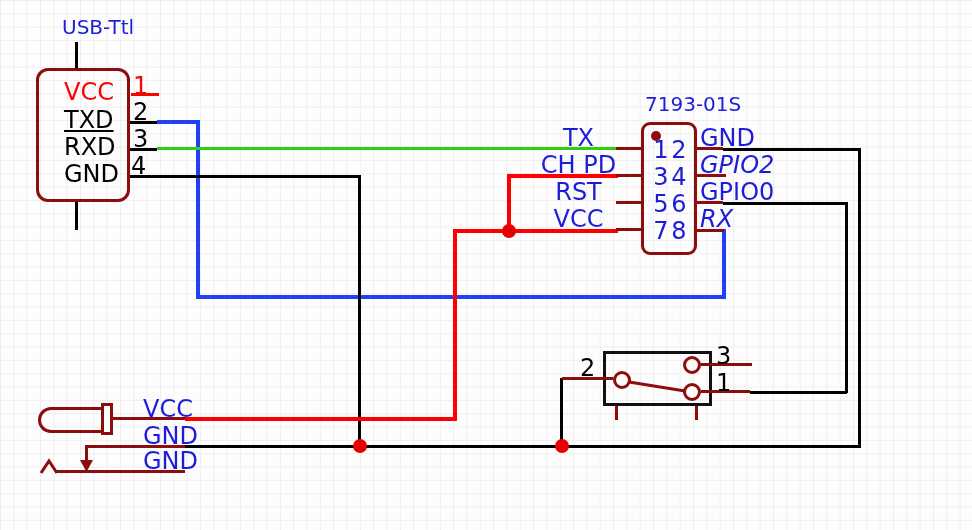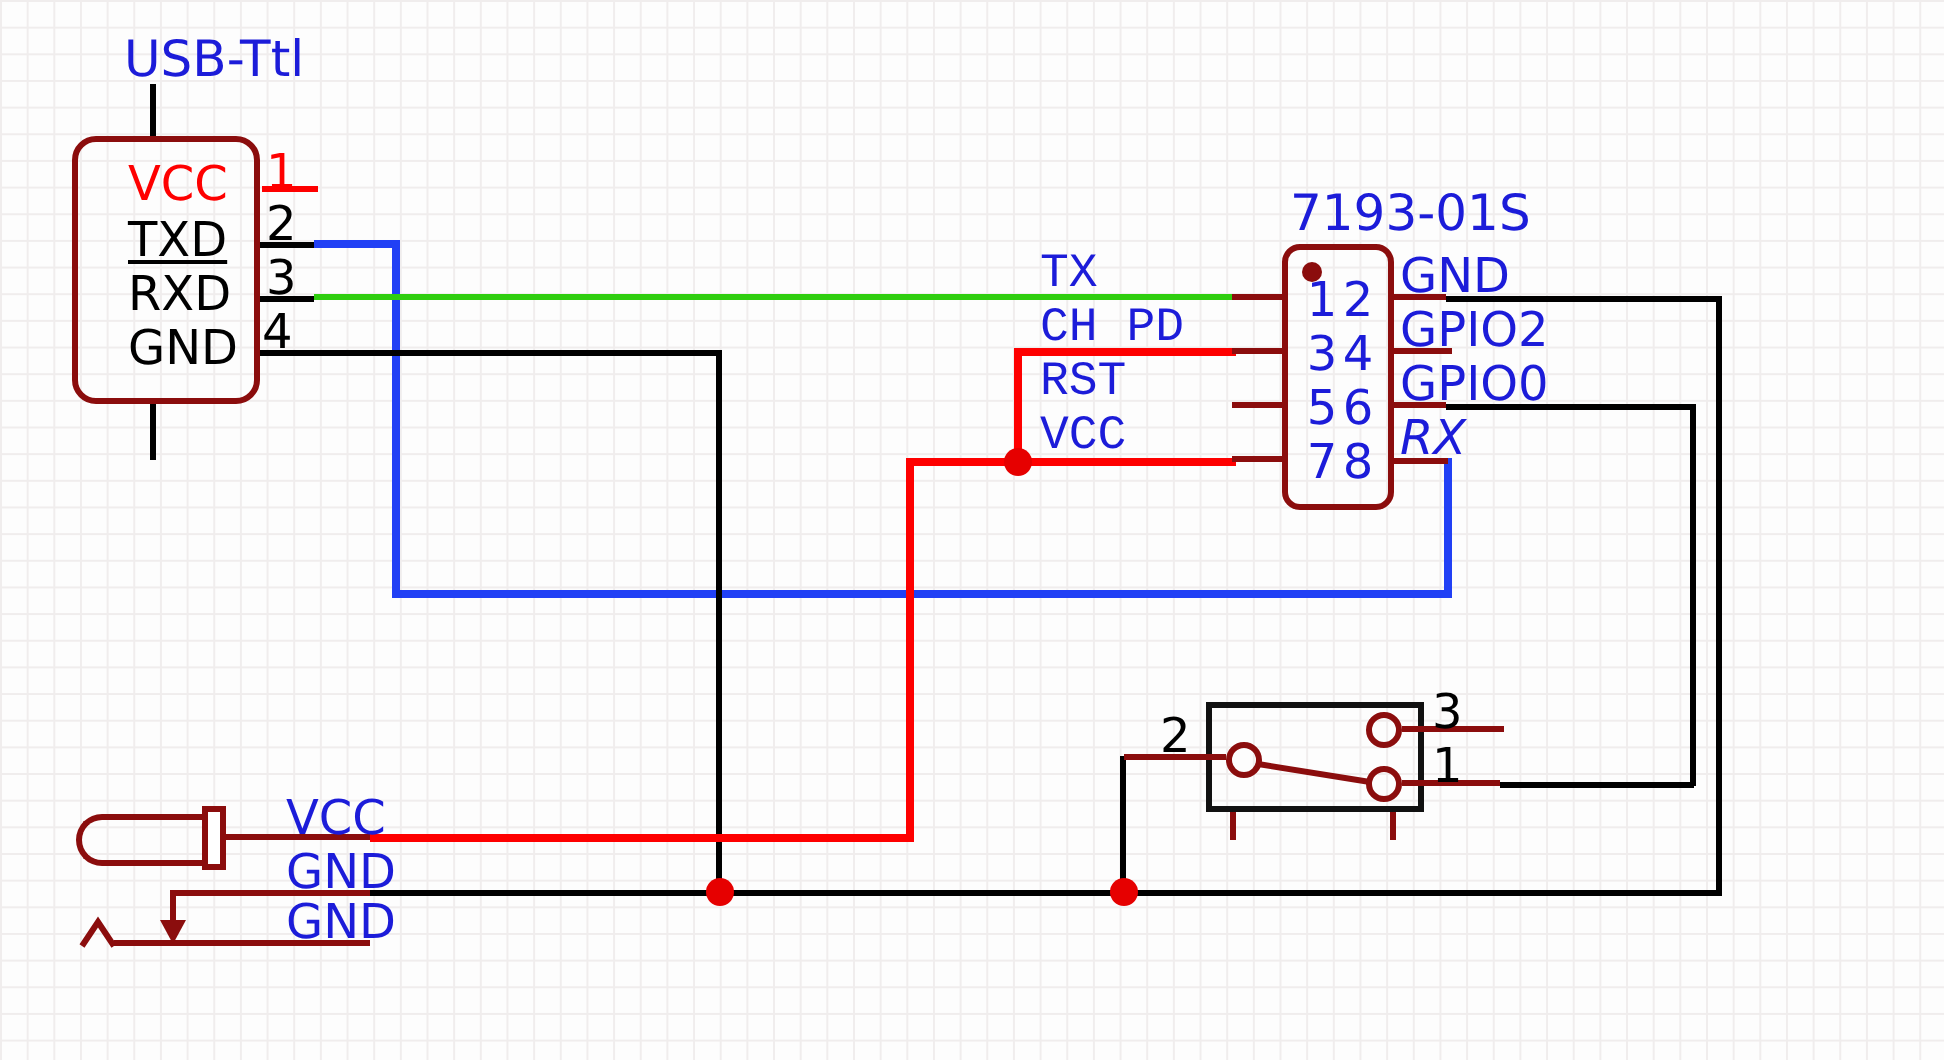--- a/index.html
+++ b/index.html
@@ -17,28 +17,28 @@
       linear-gradient(to bottom, var(--grid_line) 1px, transparent 1px);
     background-size:13.33px 13.33px;
     font-family:"DejaVu Sans","Liberation Sans",sans-serif;
   }
   .w{position:absolute;}
   .cred{background:var(--wire_red);} .cblue{background:var(--wire_blue);}
   .cgreen{background:var(--wire_green);} .cblack{background:var(--wire_black);}
   .cdark{background:var(--symbol_dark_red);}
   .t{position:absolute;line-height:1;white-space:nowrap;}
   .blue{color:var(--label_blue);} .red{color:var(--wire_red);} .blk{color:var(--text_black);}
-  .s23{font-size:25px;} .s24{font-size:24px;}
+  .s23{font-size:20px;} .s24{font-size:24px;}
   .box{position:absolute;box-sizing:border-box;background:transparent;}
   .b-dark{border:3px solid var(--symbol_dark_red);}
   .b-black{border:3px solid var(--switch_body_black);}
   .dot{position:absolute;width:14px;height:14px;border-radius:50%;background:var(--junction_red);}
   .pindot{position:absolute;width:10px;height:10px;border-radius:50%;background:var(--symbol_dark_red);}
   .circ{position:absolute;width:18px;height:18px;border-radius:50%;box-sizing:border-box;border:3px solid var(--symbol_dark_red);}
-  .rightcol{text-align:left;font-family:Liberation Mono, monospace;}
+  .rightcol{text-align:center;}
   svg.overlay{position:absolute;left:0;top:0;pointer-events:none;}
 </style>
 </head>
 <body>
 
 <div class="canvas">
 
   <div class="w cblue" style="left:157px;top:120px;width:43px;height:4px;"></div>
   <div class="w cblue" style="left:196px;top:120px;width:4px;height:179px;"></div>
   <div class="w cblue" style="left:196px;top:295px;width:530px;height:4px;"></div>
@@ -92,21 +92,21 @@
   <div class="w cdark" style="left:697px;top:174px;width:29px;height:3px;"></div>
   <div class="w cdark" style="left:697px;top:201px;width:26px;height:3px;"></div>
   <div class="w cdark" style="left:697px;top:229px;width:27px;height:3px;"></div>
 
   <div class="t blue s24 rightcol" style="left:520px;top:126px;width:117px;">TX</div>
   <div class="t blue s24 rightcol" style="left:520px;top:180px;width:117px;">RST</div>
   <div class="t blue s24 rightcol" style="left:520px;top:153px;width:117px;">CH PD</div>
   <div class="t blue s24 rightcol" style="left:520px;top:207px;width:117px;">VCC</div>
 
   <div class="t blue s24" style="left:700px;top:126px;">GND</div>
-  <div class="t blue s24" style="left:700px;top:153px;">GPIO2</div>
+  <div class="t blue s24" style="left:700px;top:153px;font-style:italic;">GPIO2</div>
   <div class="t blue s24" style="left:700px;top:180px;">GPIO0</div>
   <div class="t blue s24" style="left:700px;top:207px;font-style:italic;">RX</div>
 
   <div class="t blue s24" style="left:653px;top:138px;width:16px;text-align:center;">1</div>
   <div class="t blue s24" style="left:671px;top:138px;width:16px;text-align:center;">2</div>
   <div class="t blue s24" style="left:653px;top:165px;width:16px;text-align:center;">3</div>
   <div class="t blue s24" style="left:671px;top:165px;width:16px;text-align:center;">4</div>
   <div class="t blue s24" style="left:653px;top:192px;width:16px;text-align:center;">5</div>
   <div class="t blue s24" style="left:671px;top:192px;width:16px;text-align:center;">6</div>
   <div class="t blue s24" style="left:653px;top:219px;width:16px;text-align:center;">7</div>

